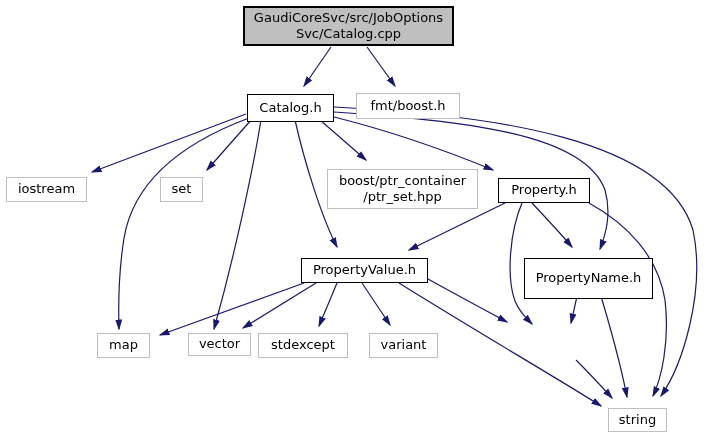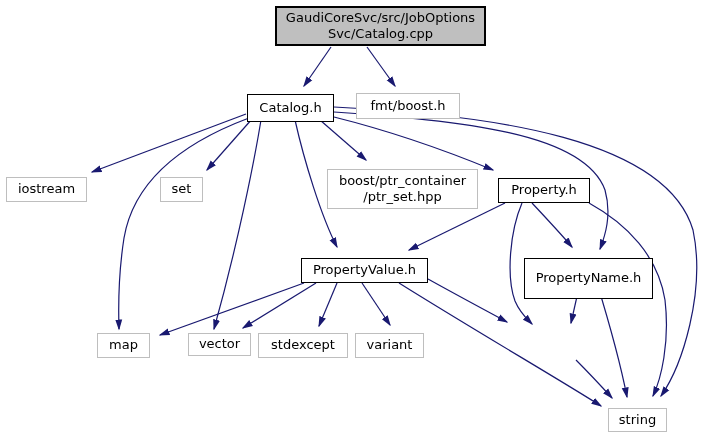--- a/index.html
+++ b/index.html
@@ -46,21 +46,20 @@
     text-align: center;
     font-size: 13px;
     line-height: 1.25;
     white-space: pre-line;
     cursor: default;
   }
   .node.internal { border-color: var(--internal-border); cursor: pointer; }
   .node.root {
     background: var(--root-fill);
     border: 2px solid var(--internal-border);
-    margin-left: 32px;
   }
 </style>
 </head>
 <body>
 
 <div class="canvas">
 
   <svg class="edges" viewBox="0 0 707 440" xmlns="http://www.w3.org/2000/svg">
     <defs>
       <marker id="arrow" viewBox="0 0 11 8" markerWidth="11" markerHeight="8" refX="9.5" refY="4" orient="auto" markerUnits="userSpaceOnUse">
@@ -112,18 +111,18 @@
   <div class="node internal" style="left:301px;top:258px;width:127px;height:25px">PropertyValue.h</div>
 
   <div class="node internal" style="left:524px;top:258px;width:129px;height:41px">PropertyName.h</div>
 
   <div class="node external" style="left:97px;top:333px;width:53px;height:25px">map</div>
 
   <div class="node external" style="left:188px;top:333px;width:63px;height:23px">vector</div>
 
   <div class="node external" style="left:258px;top:333px;width:90px;height:25px">stdexcept</div>
 
-  <div class="node external" style="left:355px;top:333px;width:69px;height:25px">variant</div>
+  <div class="node external" style="left:369px;top:333px;width:69px;height:25px">variant</div>
 
 
   <div class="node external" style="left:608px;top:408px;width:59px;height:24px">string</div>
 
 </div>
 
 </body></html>

